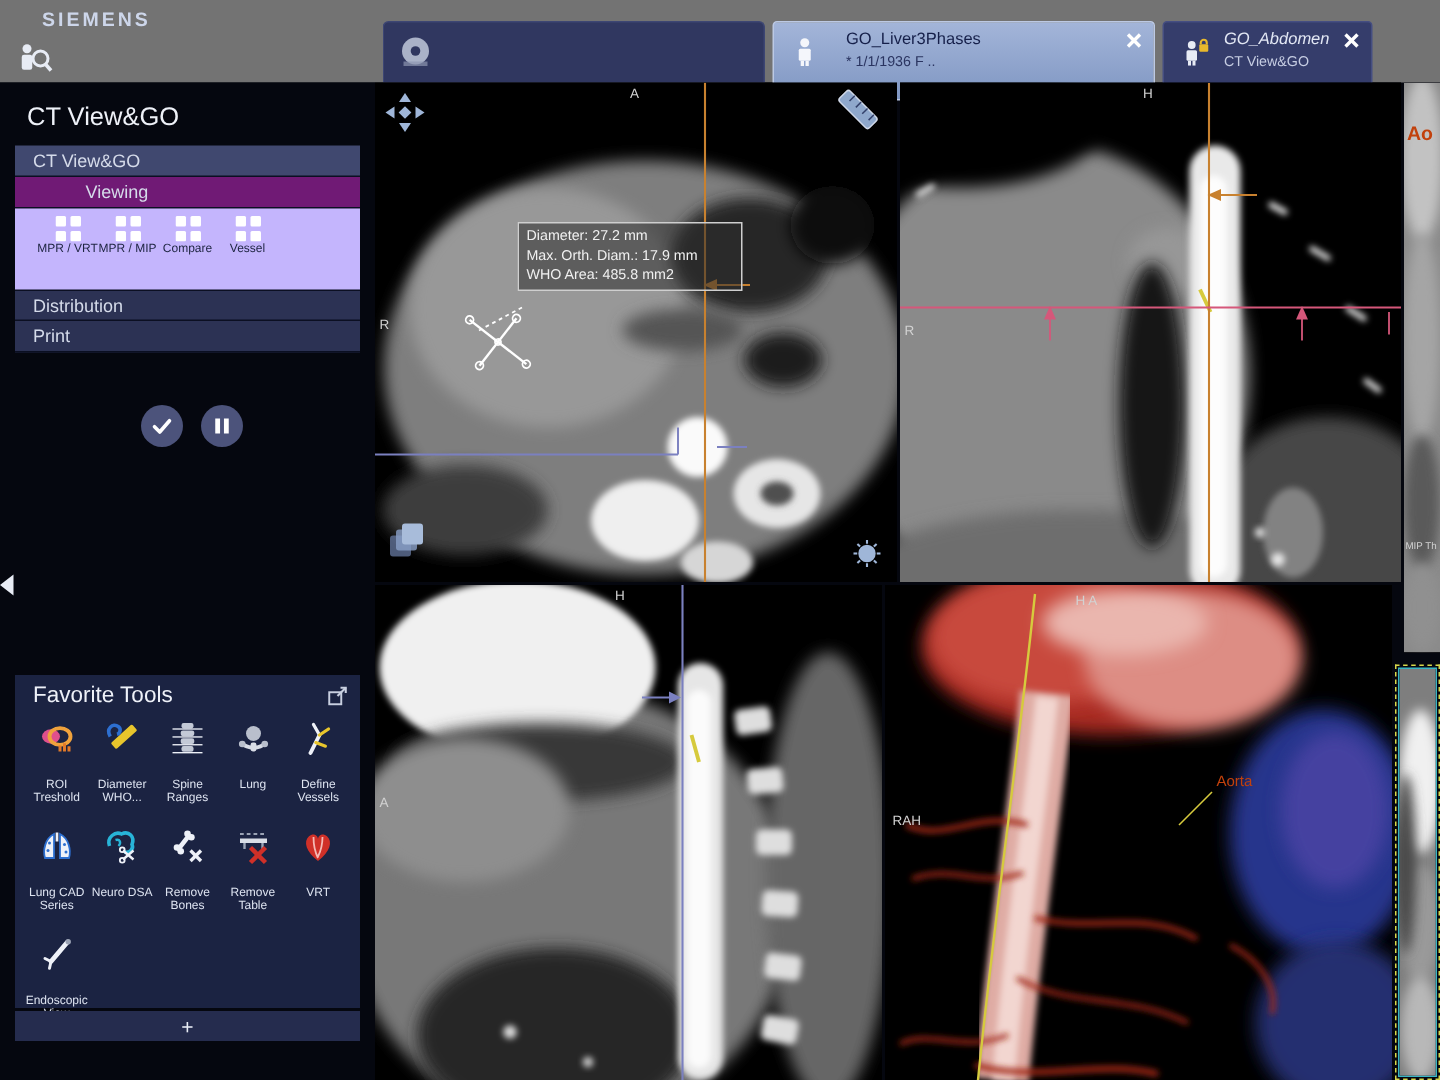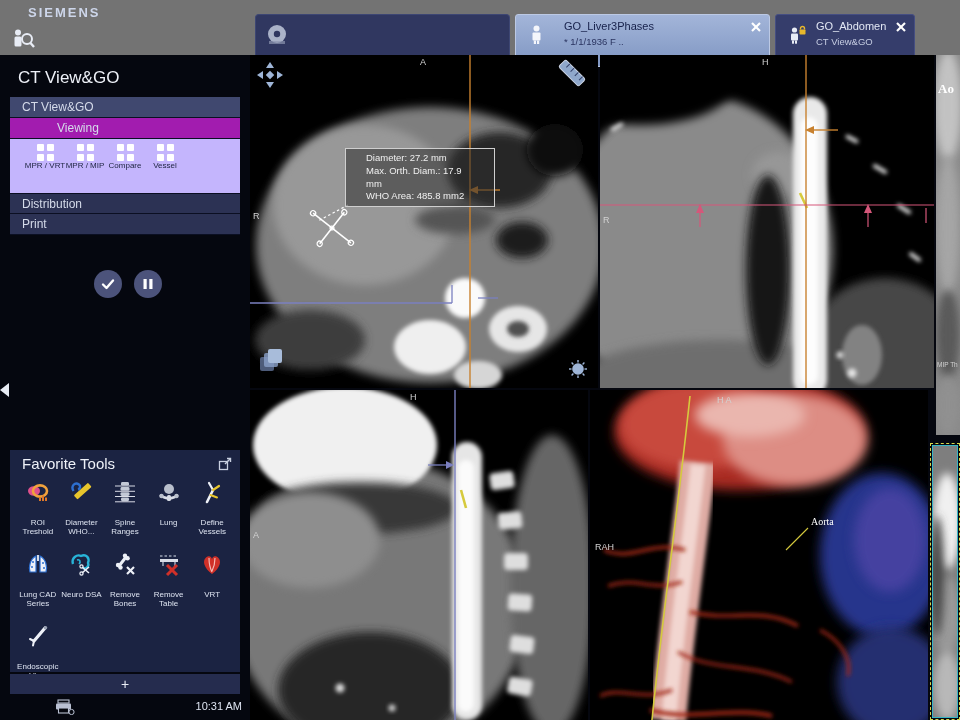--- a/index.html
+++ b/index.html
@@ -16,33 +16,33 @@
             background:#303760; border:1px solid #3d4673; border-bottom:none;
             border-radius:4px 4px 0 0; box-sizing:border-box; }
   .tab { position:absolute; top:14px; height:53px; box-sizing:border-box;
          border-radius:3px 3px 0 0; cursor:pointer; }
   .tab.active { left:515px; width:255px; background:linear-gradient(#a3b5d9,#7f96c2);
                 border:1px solid #bcc9e4; }
   .tab.inactive { left:775px; width:140px; background:#353d6b; border:1px solid #454e82; }
   .tab .ttl { position:absolute; left:48px; top:5px; font-size:11px; white-space:nowrap; }
   .tab .sub { position:absolute; left:48px; top:21px; font-size:9.5px; white-space:nowrap; }
   .tab.active .ttl { color:#16204a; } .tab.active .sub { color:#2a3460; }
-  .tab.inactive .ttl { color:#e2e7f4; } .tab.inactive .sub { color:#c6cde2; }
+  .tab.inactive .ttl { color:#e2e7f4;font-style:italic; } .tab.inactive .sub { color:#c6cde2; }
   .tab.inactive .ttl { left:40px; } .tab.inactive .sub { left:40px; }
   .tabclose { position:absolute; right:6px; top:5px; width:14px; height:14px; cursor:pointer; }
 
   
   .sidebar { position:absolute; left:0; top:55px; width:250px; height:665px; background:#05070f; }
   .apptitle { position:absolute; left:18px; top:13px; color:#eef1f8; font-size:17px; }
   .menu { position:absolute; left:10px; top:42px; width:230px; }
   .mrow { position:relative; width:230px; box-sizing:border-box; padding-left:12px;
           display:flex; align-items:center; font-size:12px; color:#d5dbea;
           border-bottom:1px solid #0b0f22; cursor:pointer; }
   .mrow.r0 { height:21px; background:#40486f; }
-  .mrow.r1 { height:21px; background:#a21caf;padding-left:47px; }
+  .mrow.r1 { height:21px; background:#701a75;padding-left:47px; }
   .mrow.r2 { height:19px; background:#6f7ea4; color:#f2f4fa; }
   .mrow.r3 { height:21px; background:#2c3254; }
   .mrow.r4 { height:20px; background:#2c3254; }
   .gridico { position:absolute; right:8px; top:3px; width:13px; height:13px; }
   .submenu { position:relative; width:230px; height:54px; background:#c4b5fd; border-bottom:1px solid #0b0f22; }
   .laybtn { position:absolute; top:5px; width:42px; height:46px; cursor:pointer; text-align:center; }
   .laybtn .ic { display:block; margin:0 auto; }
   .laybtn .lb { display:block; margin-top:1px; font-size:8px; line-height:1.12; color:#1d2440; }
 
   .roundbtn { position:absolute; width:28px; height:28px; border-radius:50%;
@@ -59,23 +59,23 @@
             display:flex; align-items:center; justify-content:center; color:#e8ecf5;
             font-size:14px; cursor:pointer; }
   .statusbar { position:absolute; left:0; top:640px; width:250px; height:25px; }
   .stime { position:absolute; right:8px; top:5px; font-size:11px; color:#dde3f0; }
 
   
   .vp { position:absolute; background:#000; overflow:hidden; }
   .vp svg { position:absolute; left:0; top:0; }
   .olabel { position:absolute; color:#d2d2d2; font-size:9px; z-index:5; }
   .annot { position:absolute; left:95px; top:93px; width:150px; z-index:6;
-           background:rgba(45,45,45,0.55); border:1px solid #cfcfcf; padding:3px 20px;
+           background:rgba(45,45,45,0.55); border:1px solid #cfcfcf; padding:3px 5px;
            color:#f0f0f0; font-size:9.5px; line-height:1.35; box-sizing:border-box; }
-  .vlabel-y { position:absolute; color:#ffffff; z-index:6;font-family:Liberation Serif, serif; }
+  .vlabel-y { position:absolute; color:#c2410c; z-index:6; }
   .collapse { position:absolute; left:0; top:383px; width:0; height:0; z-index:9;
               border-top:7px solid transparent; border-bottom:7px solid transparent;
               border-right:9px solid #e8ecf5; cursor:pointer; }
   .cprsel { position:absolute; left:930px; top:443px; width:30px; height:277px; box-sizing:border-box;
             border:1px dashed #d8d84a; z-index:4; }
   .cprsel .inner { position:absolute; left:1px; top:1px; right:1px; bottom:1px;
                    border:1px solid #35b5c5; overflow:hidden; }
 </style>
 </head>
 <body>
@@ -334,29 +334,20 @@
           </svg>
           <span class="tlb">Endoscopic View</span>
         </div>
       </div>
     </div>
 
     <div class="addbar">
       <span>+</span>
     </div>
 
-    <div class="statusbar">
-      <svg width="20" height="16" style="position:absolute;left:55px;top:4px" viewBox="0 0 20 16">
-        <rect x="3" y="1" width="11" height="3" fill="none" stroke="#b9c0d2" stroke-width="1.1"></rect>
-        <rect x="1" y="4.5" width="15" height="6" rx="1" fill="#b9c0d2"></rect>
-        <rect x="3.5" y="9" width="10" height="5" fill="#05070f" stroke="#b9c0d2" stroke-width="1.1"></rect>
-        <circle cx="16.5" cy="13" r="2.6" fill="none" stroke="#b9c0d2" stroke-width="1"></circle>
-      </svg>
-      <span class="stime">10:31 AM</span>
-    </div>
   </div>
 
   <div class="collapse"></div>
 
   <div class="vp" style="left:250px; top:55px; width:348px; height:333px">
     <svg width="348" height="333" viewBox="0 0 348 333">
       <defs>
         <filter id="ax4" x="-50%" y="-50%" width="200%" height="200%">
             <feGaussianBlur stdDeviation="5"></feGaussianBlur>
           </filter>

